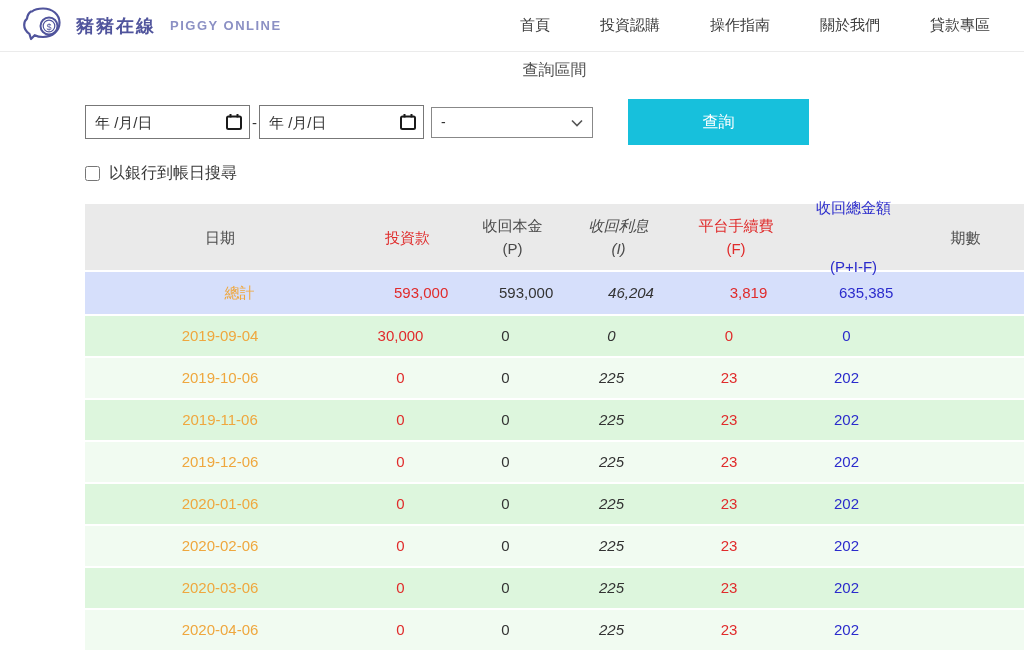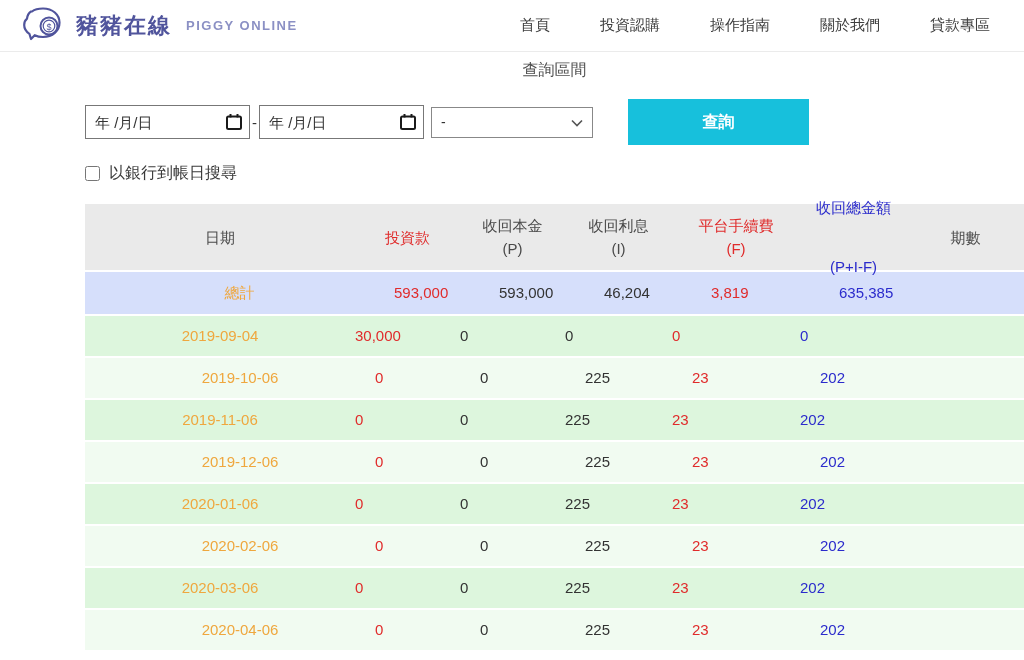--- a/index.html
+++ b/index.html
@@ -3,21 +3,21 @@
 <meta charset="utf-8">
 <style>
   * { margin:0; padding:0; box-sizing:border-box; }
   html,body { width:1024px; height:660px; overflow:hidden; background:#fff;
     font-family:"Liberation Sans", sans-serif; }
 
   
   .topbar { height:52px; display:flex; align-items:center; justify-content:space-between;
     padding:0 34px 0 20px; border-bottom:1px solid #ebebeb; }
   .brand { display:flex; align-items:center; gap:10px; cursor:pointer; }
-  .brand-zh { font-size:22px; font-weight:bold; color:var(--brand_purple); letter-spacing:2px; }
+  .brand-zh { font-size:18px; font-weight:bold; color:var(--brand_purple); letter-spacing:2px; }
   .brand-en { font-size:13px; font-weight:bold; color:var(--brand_purple_light); letter-spacing:1.5px; margin-left:4px; }
   .nav { display:flex; gap:50px; }
   .nav a { font-size:15px; color:var(--nav_text); text-decoration:none; cursor:pointer; }
 
   
   .content { padding-left:85px; }
   .section-title { margin-top:8px; font-size:16px; color:#4f4f4f;text-align:center; }
 
   .query-row { margin-top:18px; display:flex; align-items:center; }
   .date-wrap { position:relative; width:165px; height:34px; }
@@ -25,45 +25,45 @@
     padding:0 32px 0 9px; font-size:15px; color:#0f766e; background:#fff;
     font-family:"Liberation Sans", sans-serif; }
   .date-wrap input::placeholder { color:#333; opacity:1; }
   .cal-icon { position:absolute; right:7px; top:8px; width:18px; height:18px; cursor:pointer; }
   .dash { font-size:15px; color:#333; padding:0 2px; }
   .status-select { width:162px; height:31px; border:1px solid #888; margin-left:7px;
     display:flex; align-items:center; justify-content:space-between; padding:0 9px;
     font-size:14px; color:#333; cursor:pointer; background:#fff; }
   .search-btn { width:181px; height:46px; margin-left:35px; border:none;
     background:var(--accent_cyan); color:#fff; font-size:16px; cursor:pointer;
-    font-family:"Liberation Sans", sans-serif;font-weight:bold; }
+    font-family:"Liberation Sans", sans-serif; }
 
   .chk-row { margin-top:18px; display:flex; align-items:center; gap:9px;
     font-size:16px; color:#3a3a3a; }
   .chk-row input { width:15px; height:15px; cursor:pointer; }
 
   
   .table { margin-top:20px; margin-left:85px; width:939px; }
   .tr { display:flex; }
   .thead { background:var(--header_bg); }
   .thead .th { height:66px; display:flex; flex-direction:column; justify-content:center;
     align-items:center; font-size:15px; line-height:23px; color:var(--header_text); }
   .total-row { background:var(--total_row_bg); border-top:2px solid #fff; }
   .total-row .td { line-height:42px; height:42px;padding-left:39px; }
   .row { border-top:2px solid #fff; }
   .row .td { line-height:40px; height:40px; }
   .row-a { background:var(--row_green); }
-  .row-b { background:var(--row_green_light);padding-left:20px; }
+  .row-b { background:var(--row_green_light); }
 
   .c0 { width:270px; } .c1 { width:105px; } .c2 { width:105px; }
-  .c3 { width:107px; } .c4 { width:128px; } .c5 { width:107px;gap:36px; } .c6 { flex:1; }
+  .c3 { width:107px;font-style:italic; } .c4 { width:128px; } .c5 { width:107px;gap:36px; } .c6 { flex:1; }
 
   .td { font-size:15px; }
   .td.center { text-align:center; }
-  .td.num { text-align:left; padding-right:14px; }
+  .td.num { text-align:center; padding-right:14px; }
   .orange { color:var(--orange); }
   .red    { color:var(--red); }
   .dark   { color:var(--dark); }
   .blue   { color:var(--blue); }
 </style>
 </head>
 <body>
 
 <div class="topbar">
   <div class="brand">

